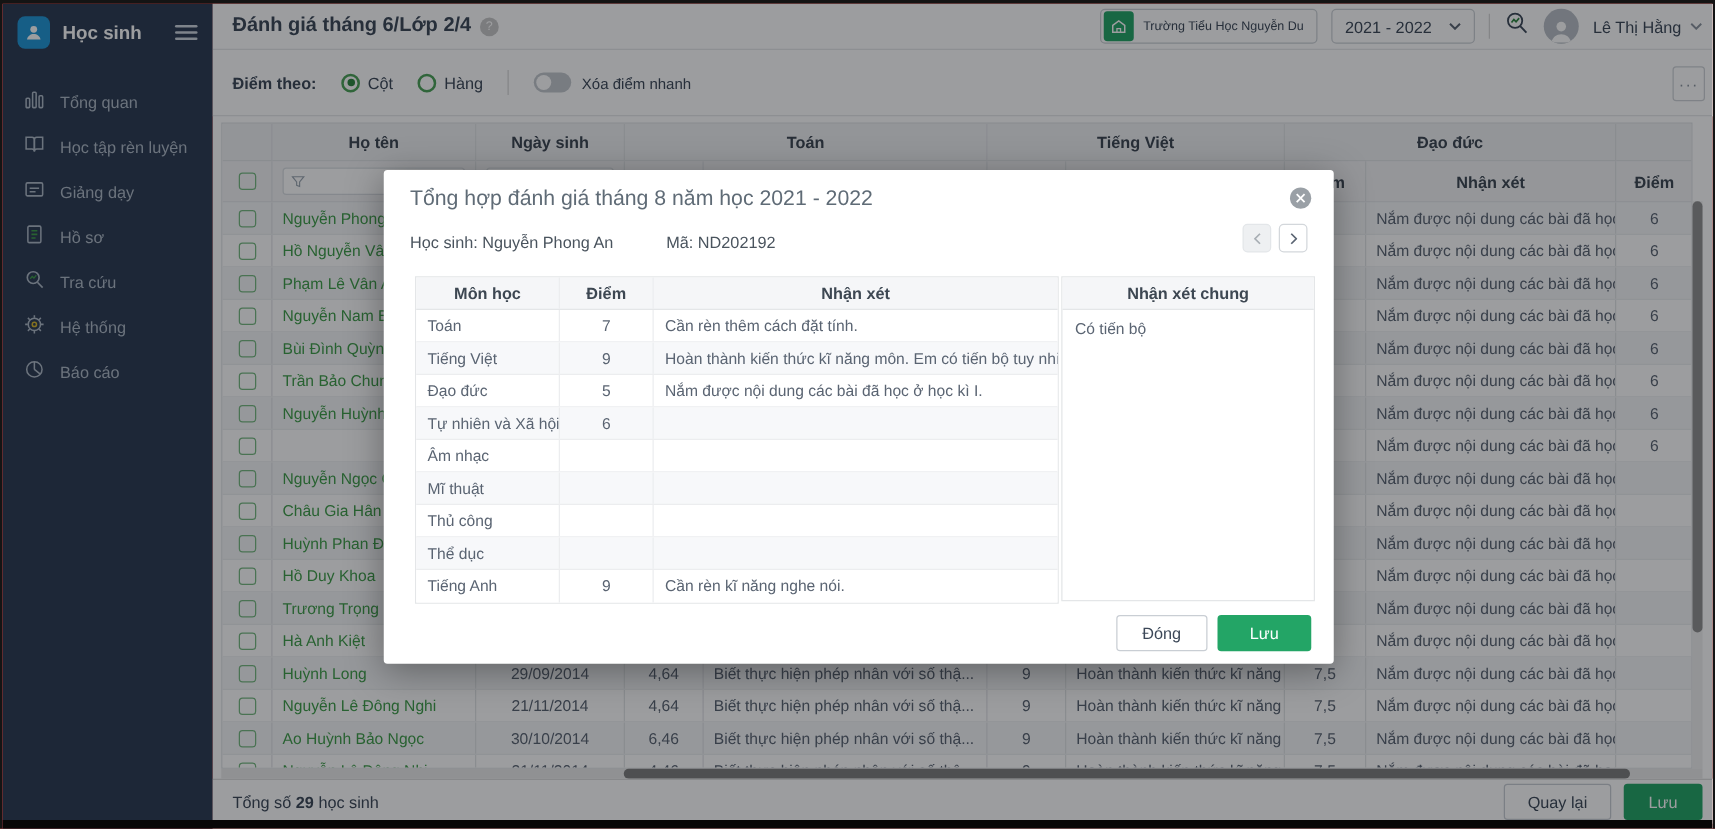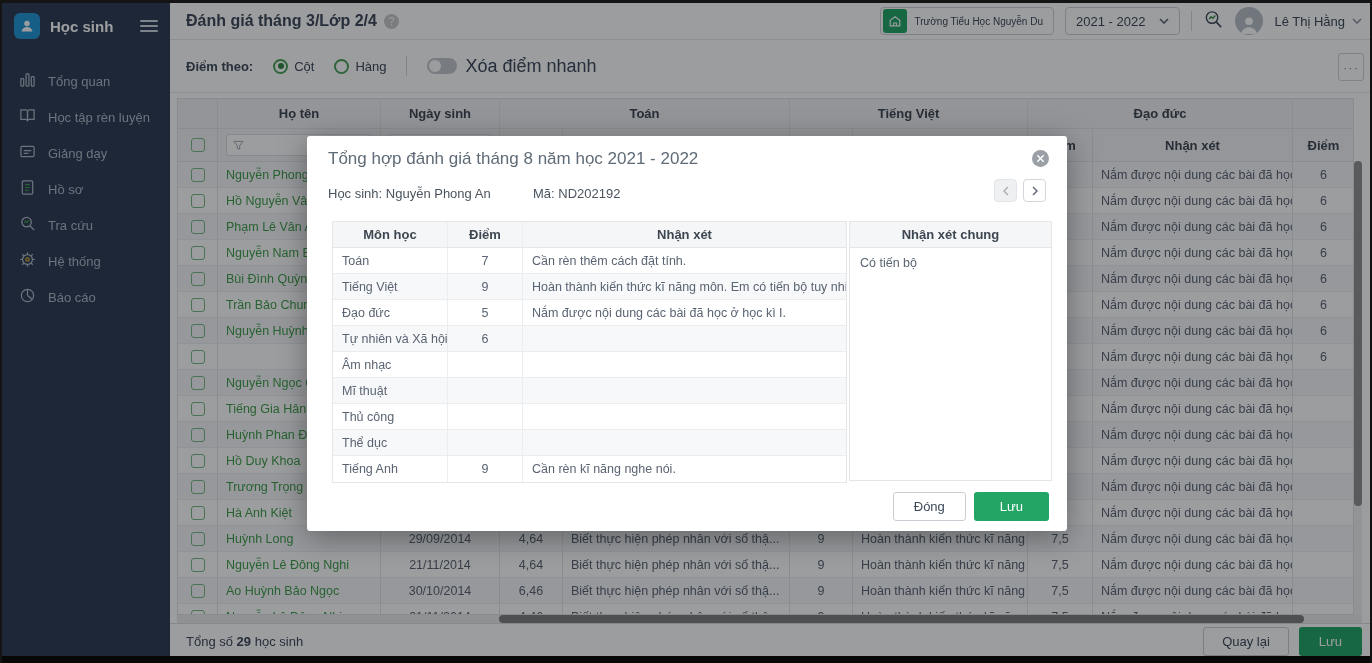--- a/index.html
+++ b/index.html
@@ -31,21 +31,21 @@
   .user-wrap{display:flex;align-items:center;gap:7px;cursor:pointer}
   .avatar{width:28px;height:28px;border-radius:50%;background:#b9bfc6;overflow:hidden;display:flex;align-items:flex-end;justify-content:center}
   .user-name{font-size:13px;color:#3c4858}
   
   .toolbar{position:absolute;left:0;top:37px;width:100%;height:53px;background:#fff;border-bottom:1px solid #e6e8ea}
   .tb-left{position:absolute;left:16px;top:0;height:100%;display:flex;align-items:center;gap:20px}
   .tb-label{font-size:13px;font-weight:bold;color:#3c4858}
   .radio-wrap{display:flex;align-items:center;gap:6px;cursor:pointer;font-size:13px;color:#3c4858}
   .radio{width:15px;height:15px;border-radius:50%;border:2px solid #4ba258;position:relative}
   .radio.on::after{content:"";position:absolute;left:2.5px;top:2.5px;width:6px;height:6px;border-radius:50%;background:#2e8540}
-  .toggle-wrap{display:flex;align-items:center;gap:8px;font-size:18px;color:#3c4858;cursor:pointer}
+  .toggle-wrap{display:flex;align-items:flex-end;gap:8px;font-size:12px;color:#3c4858;cursor:pointer}
   .toggle{width:30px;height:16px;border-radius:9px;background:#c4c9ce;position:relative}
   .toggle::after{content:"";position:absolute;left:2px;top:2px;width:12px;height:12px;border-radius:50%;background:#fff}
   .btn-green{background:#23a566;color:#fff;border:none;border-radius:3px;font-size:13px;font-family:inherit;padding:7px 15px;cursor:pointer}
   .tb-get{position:absolute;right:42px;top:13px}
   .tb-more{position:absolute;right:10px;top:13px;width:26px;height:28px;border:1px solid #cfd3d7;border-radius:3px;background:#fff;color:#8a939e;font-size:13px;letter-spacing:1px;cursor:pointer;display:flex;align-items:center;justify-content:center}
   
   .table-wrap{position:absolute;left:7px;top:95px;width:1177px;height:517px;border:1px solid #dfe2e5;overflow:hidden;background:#fff}
   .grow,.frow,.trow{display:flex;width:1177px}
   .cell{border-right:1px solid #e2e4e7;overflow:hidden;white-space:nowrap;flex:0 0 auto;display:flex;align-items:center;padding:0 8px;font-size:12.5px;color:#5a6472}
   .grow{height:30px;background:#f1f2f4}
@@ -167,21 +167,21 @@
               <path d="M9 9V2.5M9 9l5 4" stroke="currentColor" stroke-width="1.3"></path>
             </svg></span>
           <span>Báo cáo</span>
         </div>
       </div>
   </div>
 
   <div class="main">
 
     <div class="topbar">
-      <span class="page-title">Đánh giá tháng 3/Lớp 2/4</span>
+      <span class="page-title">Đánh giá tháng 6/Lớp 2/4</span>
       <span class="help-dot">?</span>
       <div class="top-right">
         <div class="school-box">
           <span class="school-ic">
             <svg viewBox="0 0 20 20" width="16" height="16">
                 <path d="M4 9.2l6-4.6 6 4.6V16H4z" fill="none" stroke="#fff" stroke-width="1.5"></path>
                 <path d="M8.2 16v-3.6h3.6V16" fill="none" stroke="#fff" stroke-width="1.3"></path>
               </svg>
           </span>
           <span>Trường Tiểu Học Nguyễn Du</span>
@@ -395,21 +395,21 @@
             <div class="cell ctr" style="width: 63px;"></div>
             <div class="cell" style="width: 175px;"></div>
             <div class="cell ctr" style="width: 65px;">4</div>
             <div class="cell" style="width: 200px;">Nắm được nội dung các bài đã học ...</div>
             <div class="cell ctr" style="width: 62px;"></div>
           </div>
           <div class="trow">
             <div class="cell chk">
               <span class="cb"></span>
             </div>
-            <div class="cell nm" style="width: 163px;">Tiếng Gia Hân</div>
+            <div class="cell nm" style="width: 163px;">Châu Gia Hân</div>
             <div class="cell ctr" style="width: 119px;"></div>
             <div class="cell ctr" style="width: 63px;"></div>
             <div class="cell" style="width: 227px;"></div>
             <div class="cell ctr" style="width: 63px;"></div>
             <div class="cell" style="width: 175px;"></div>
             <div class="cell ctr" style="width: 65px;">4</div>
             <div class="cell" style="width: 200px;">Nắm được nội dung các bài đã học ...</div>
             <div class="cell ctr" style="width: 62px;"></div>
           </div>
           <div class="trow alt">

